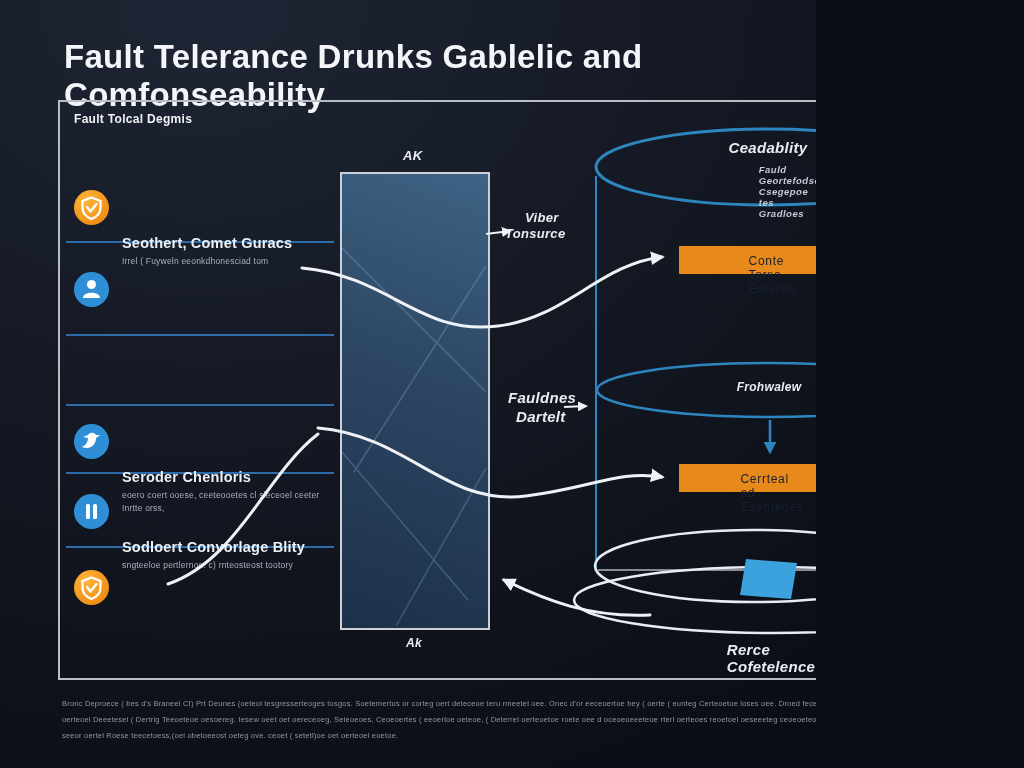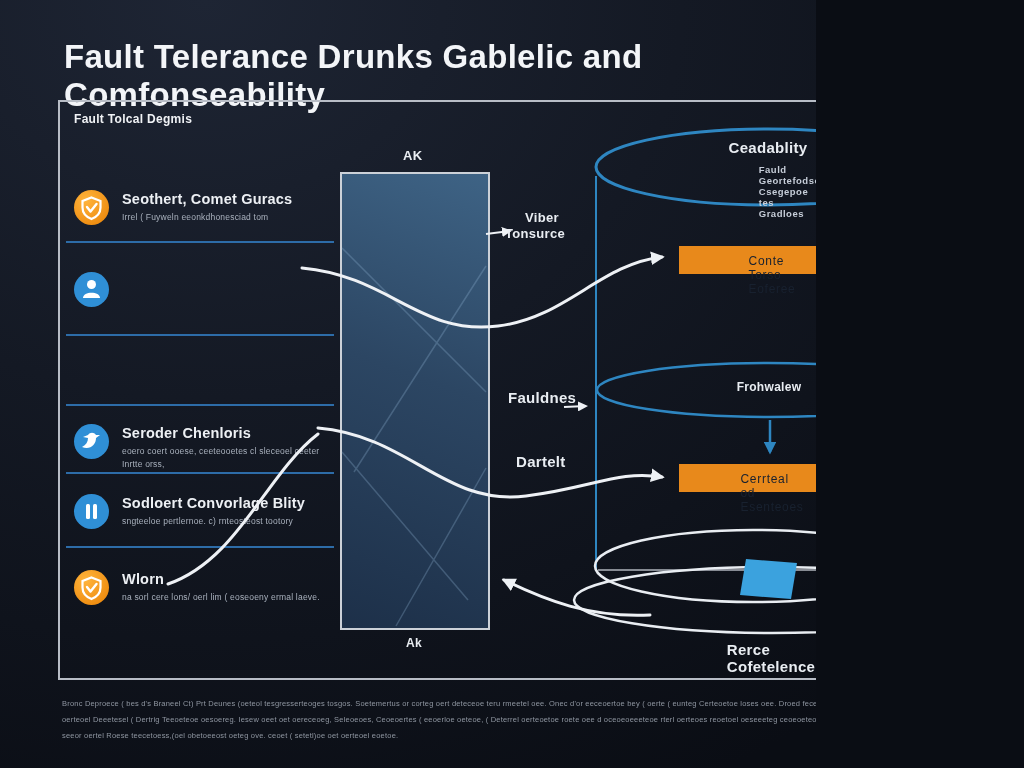--- a/index.html
+++ b/index.html
@@ -19,38 +19,38 @@
   }
   .panel-heading {
     position:absolute; left:74px; top:112px; z-index:2;
     font-size:12px; font-weight:bold; color:#f0f2f5; letter-spacing:.3px;
   }
   .li { position:absolute; left:74px; width:262px; display:flex; gap:13px; align-items:flex-start; z-index:2; }
   .ic { width:35px; height:35px; border-radius:50%; flex:0 0 35px;
         display:flex; align-items:center; justify-content:center; }
   .ic.orange { background: radial-gradient(circle at 35% 30%, #ffb43c, #ef8e12 75%); }
   .ic.blue   { background:#2f8fd6; }
-  .lt { display:flex; flex-direction:column; gap:4px; padding-top:1px; }
+  .lt { display:flex; flex-direction:column; gap:4px; padding-top:1px;margin-top:44px; }
   .t  { font-size:14.5px; font-weight:bold; color:#edf0f4; letter-spacing:.2px; }
   .s  { font-size:8.5px; color:#a9b1bd; line-height:1.5; letter-spacing:.2px; max-width:200px; }
   .sep { position:absolute; left:66px; width:268px; height:2px; background:#2d6ca8; z-index:1; }
   .center-rect {
     position:absolute; left:340px; top:172px; width:150px; height:458px; z-index:1;
     border:2px solid #ccd1d8;
     background:linear-gradient(200deg, #3e6385 0%, #2c4663 45%, #1d3049 100%);
   }
   .overlay { position:absolute; left:0; top:0; z-index:3; pointer-events:none; }
-  .lbl { position:absolute; z-index:4; color:#e9edf2; font-weight:bold; letter-spacing:.3px; }
+  .lbl { position:absolute; z-index:4; color:#e9edf2; font-weight:bold; letter-spacing:.3px;font-style:italic; }
   .ctr { transform:translateX(-50%); text-align:left; }
   .ak-top { left:403px; top:148px; font-size:13px; }
   .ak-bot { left:406px; top:636px; font-size:12px; }
   .viber { left:505px; top:210px; font-size:13px; line-height:1.25; }
   .viber .ind { display:block; padding-left:20px; }
   .fauld { left:508px; top:389px; font-size:15px; line-height:1.25; }
-  .fauld .ind2 { display:block; padding-left:8px;margin-top:45px; }
+  .fauld .ind2 { display:block; padding-left:8px; }
   .cyl-title { left:768px; top:139px; font-size:15px; }
   .cyl-sub { left:768px; top:164px; font-size:9.5px; color:#c6cdd8; letter-spacing:.5px;padding-left:43px; }
   .ribbon-label { position:absolute; z-index:4; transform:translateX(-50%);
     font-size:12px; font-weight:normal; color:#18212f; letter-spacing:.7px; }
   .froh { left:769px; top:380px; font-size:12px; }
   .rerce { left:771px; top:641px; font-size:15px; }
   .caption { position:absolute; left:62px; top:696px; width:900px; z-index:2; }
   .caption div { font-size:7.5px; color:#8f96a1; letter-spacing:.2px; line-height:2.1;
     white-space:nowrap; overflow:hidden; }
 </style>
@@ -118,24 +118,20 @@
   </div>
   <div class="sep" style="top:546px"></div>
 
   <div class="li" style="top:570px">
     <span class="ic orange">
       <svg width="35" height="35" viewBox="0 0 35 35">
           <path d="M17.5 7.5l9 3.5v6.5c0 6-4 9.5-9 11.5-5-2-9-5.5-9-11.5v-6.5z" fill="none" stroke="#fff" stroke-width="2.2"></path>
           <path d="M13 17l3.5 4.5 6-7.5" stroke="#fff" stroke-width="2.4" fill="none" stroke-linecap="round" stroke-linejoin="round"></path>
         </svg>
     </span>
-    <span class="lt">
-      <span class="t">Wlorn</span>
-      <span class="s">na sorl cere lons/ oerl lim ( eoseoeny ermal laeve.</span>
-    </span>
   </div>
 
   <div class="center-rect"></div>
 
   <svg class="overlay" width="1024" height="768" viewBox="0 0 1024 768">
     <defs>
       <marker id="aw" viewBox="0 0 10 10" refX="8" refY="5" markerWidth="4.6" markerHeight="4.6" orient="auto-start-reverse">
         <path d="M0 0 L10 5 L0 10 z" fill="#eef1f5"></path>
       </marker>
       <marker id="ab" viewBox="0 0 10 10" refX="8" refY="5" markerWidth="5" markerHeight="5" orient="auto-start-reverse">

